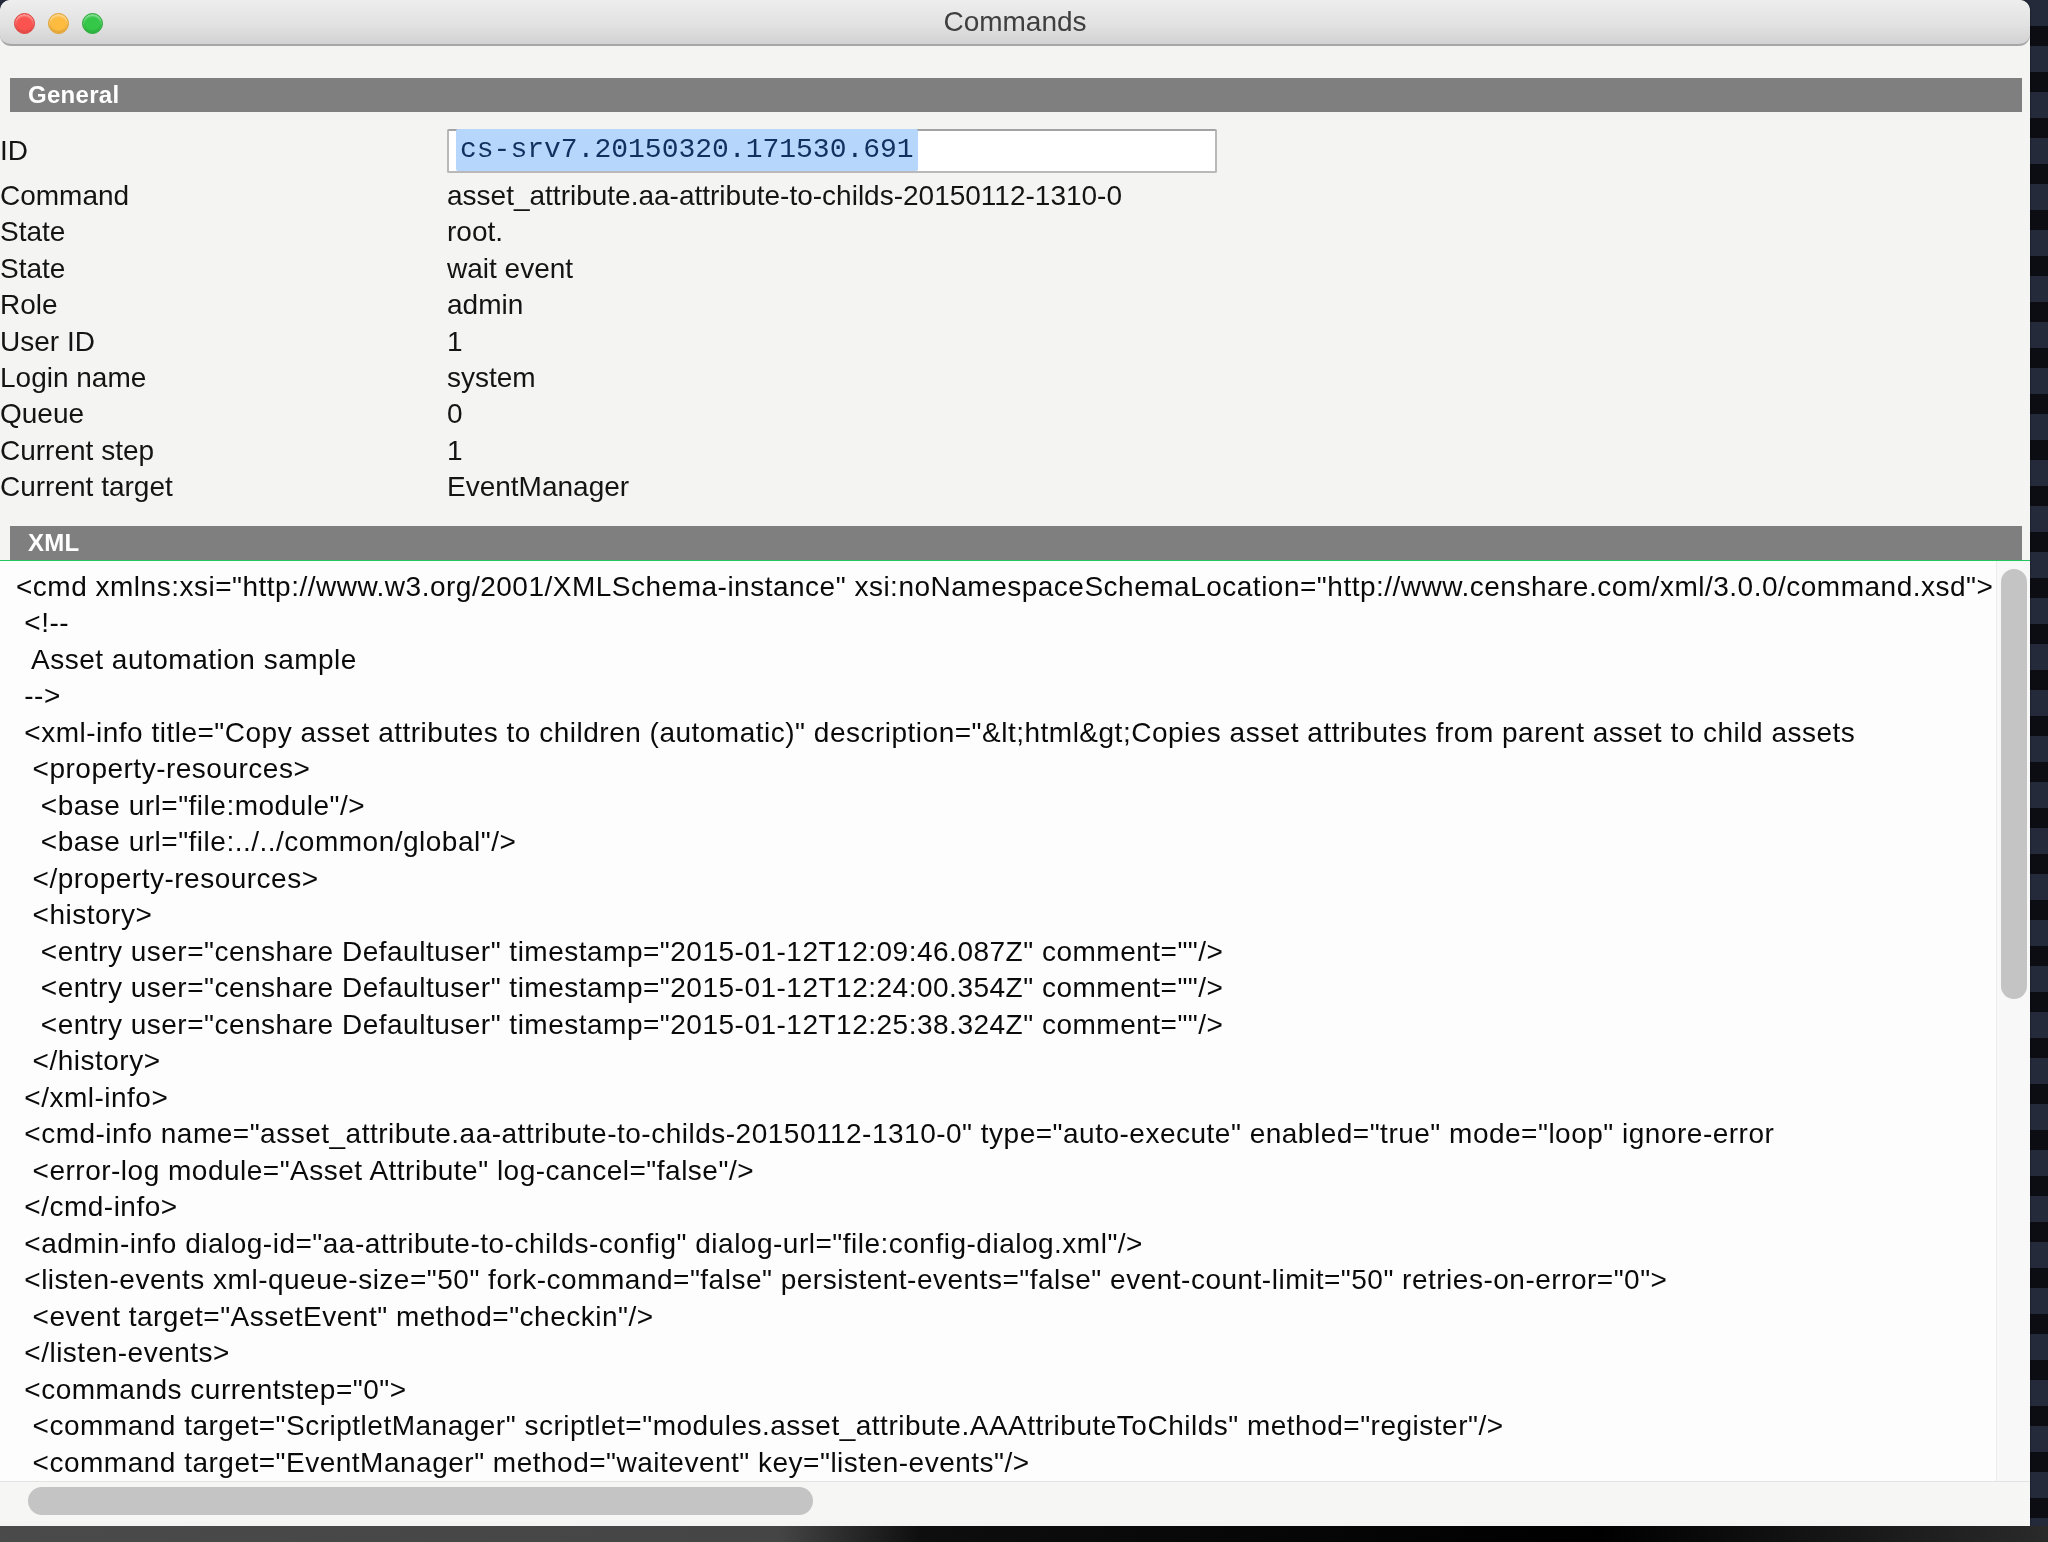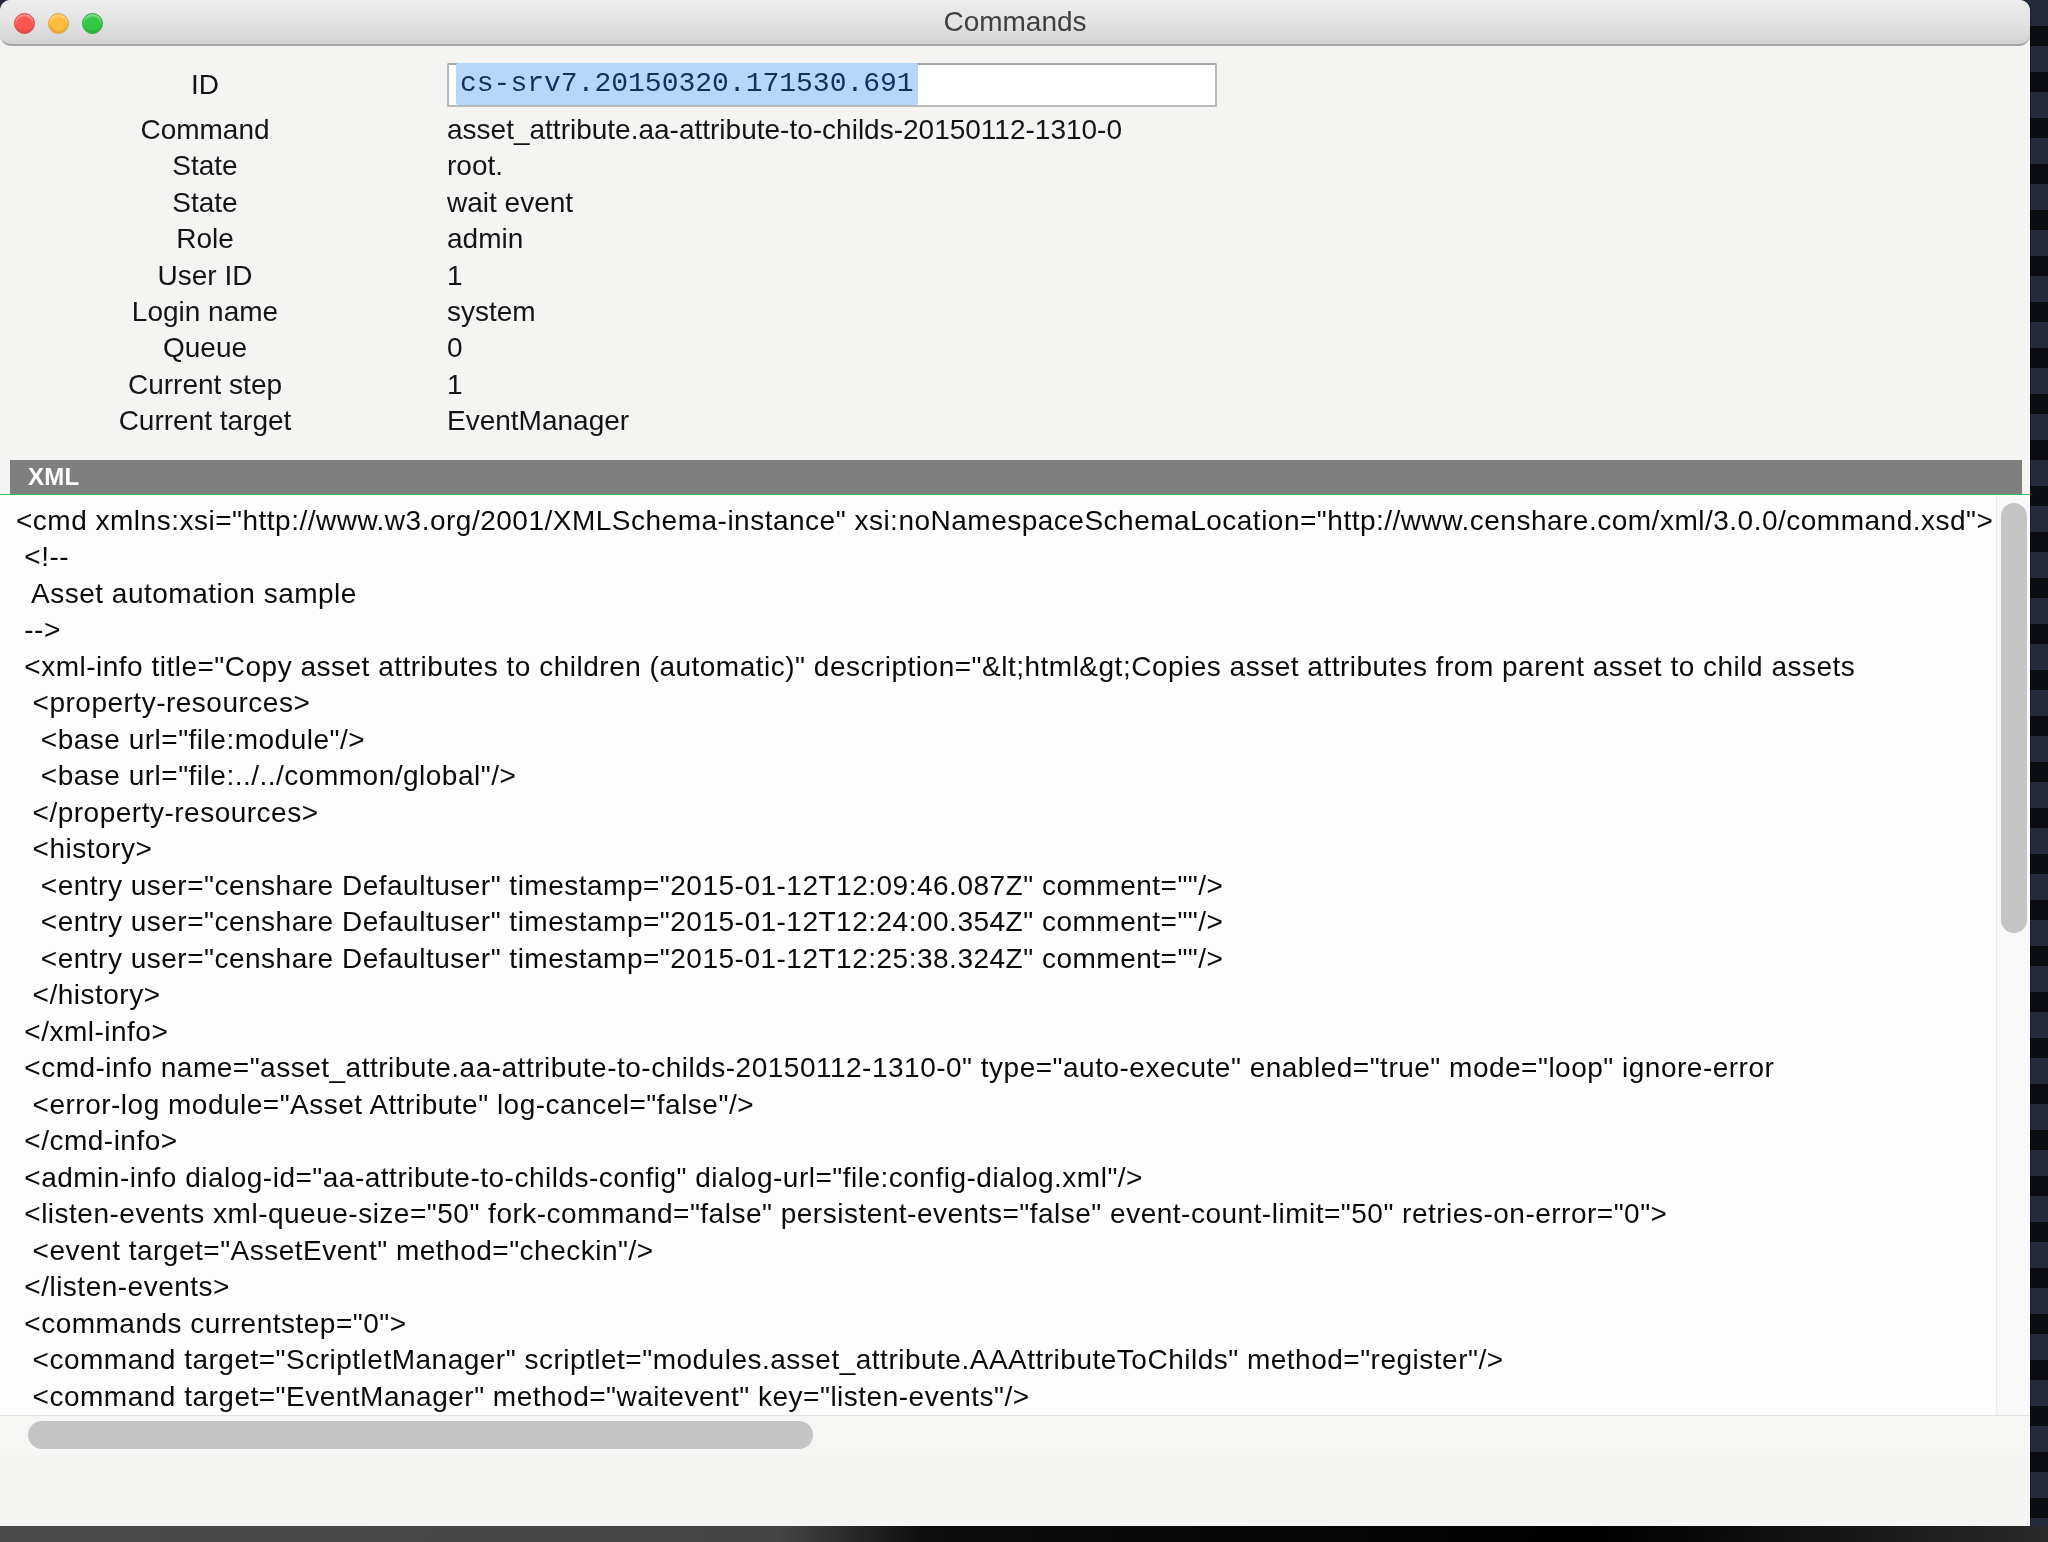--- a/index.html
+++ b/index.html
@@ -31,21 +31,21 @@
   
   .section-header { margin:32px 8px 0 10px; height:34px; background:#7f7f7f;
     color:#fff; font-weight:bold; font-size:24px; line-height:34px;
     padding-left:18px; letter-spacing:.3px; }
   .section-header.xml { margin-top:20px; }
 
   
   .form { padding-top:12px; }
   .row { display:flex; align-items:center; line-height:36.4px;
     font-size:28px; color:#141414; }
-  .lab { width:410px; text-align:center; flex:0 0 410px; }
+  .lab { width:410px; text-align:left; flex:0 0 410px; }
   .val { margin-left:37px; white-space:pre; }
   .row-id { height:54px; }
   .idbox { margin-left:37px; width:770px; height:44px; background:#fff;
     border:2px solid #b9b9b9; border-top-color:#a3a3a3; border-radius:2px;
     display:flex; align-items:flex-end; padding-left:7px;font-family:Liberation Mono, monospace; }
   .idbox .sel { background:#b6d6fc; border-radius:2px; padding:3px 4px;
     font-size:28px; color:#10315e; }
 
   
   .xml-area { position:relative; margin:0; height:961px; background:#fdfdfd;
@@ -71,20 +71,23 @@
 
     <div class="titlebar">
       <div class="lights">
         <span class="light red"></span>
         <span class="light yellow"></span>
         <span class="light green"></span>
       </div>
       <div class="title">Commands</div>
     </div>
 
+    <div class="section-header">
+      <span>General</span>
+    </div>
 
     <div class="form">
         <div class="row row-id">
           <span class="lab">ID</span>
           <div class="idbox">
             <span class="sel">cs-srv7.20150320.171530.691</span>
           </div>
         </div>
         <div class="row">
           <span class="lab">Command</span>

